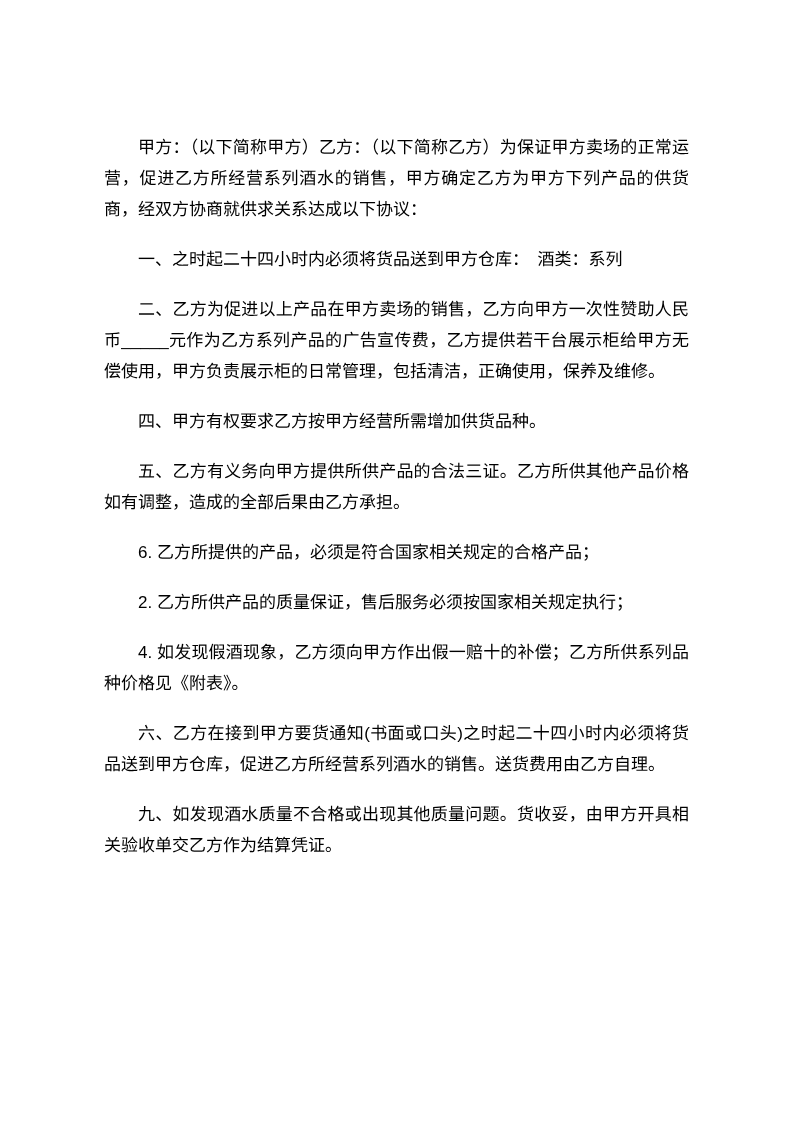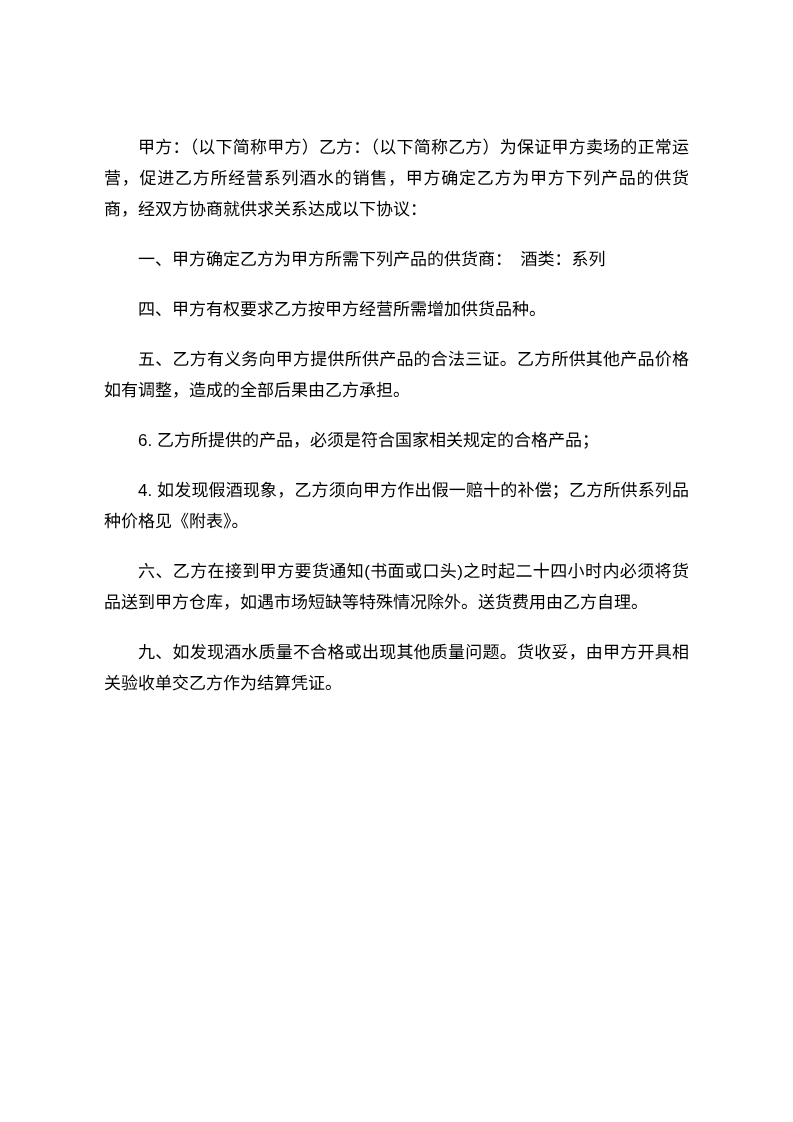--- a/index.html
+++ b/index.html
@@ -26,20 +26,22 @@
     text-indent: 2em;
     text-align: justify;
     word-break: break-all;
   }
 </style>
 </head>
 <body>
 
 <div class="page">
   <p class="para">甲方：（以下简称甲方）乙方：（以下简称乙方）为保证甲方卖场的正常运营，促进乙方所经营系列酒水的销售，甲方确定乙方为甲方下列产品的供货商，经双方协商就供求关系达成以下协议：</p>
-  <p class="para">一、甲方确定乙方为甲方所需下列产品的供货商：　酒类：系列</p>
+  <p class="para">一、之时起二十四小时内必须将货品送到甲方仓库：　酒类：系列</p>
+  <p class="para">二、乙方为促进以上产品在甲方卖场的销售，乙方向甲方一次性赞助人民币_____元作为乙方系列产品的广告宣传费，乙方提供若干台展示柜给甲方无偿使用，甲方负责展示柜的日常管理，包括清洁，正确使用，保养及维修。</p>
   <p class="para">四、甲方有权要求乙方按甲方经营所需增加供货品种。</p>
   <p class="para">五、乙方有义务向甲方提供所供产品的合法三证。乙方所供其他产品价格如有调整，造成的全部后果由乙方承担。</p>
   <p class="para">6. 乙方所提供的产品，必须是符合国家相关规定的合格产品；</p>
+  <p class="para">2. 乙方所供产品的质量保证，售后服务必须按国家相关规定执行；</p>
   <p class="para">4. 如发现假酒现象，乙方须向甲方作出假一赔十的补偿；乙方所供系列品种价格见《附表》。</p>
-  <p class="para">六、乙方在接到甲方要货通知(书面或口头)之时起二十四小时内必须将货品送到甲方仓库，如遇市场短缺等特殊情况除外。送货费用由乙方自理。</p>
+  <p class="para">六、乙方在接到甲方要货通知(书面或口头)之时起二十四小时内必须将货品送到甲方仓库，促进乙方所经营系列酒水的销售。送货费用由乙方自理。</p>
   <p class="para">九、如发现酒水质量不合格或出现其他质量问题。货收妥，由甲方开具相关验收单交乙方作为结算凭证。</p>
 </div>
 
 </body></html>

